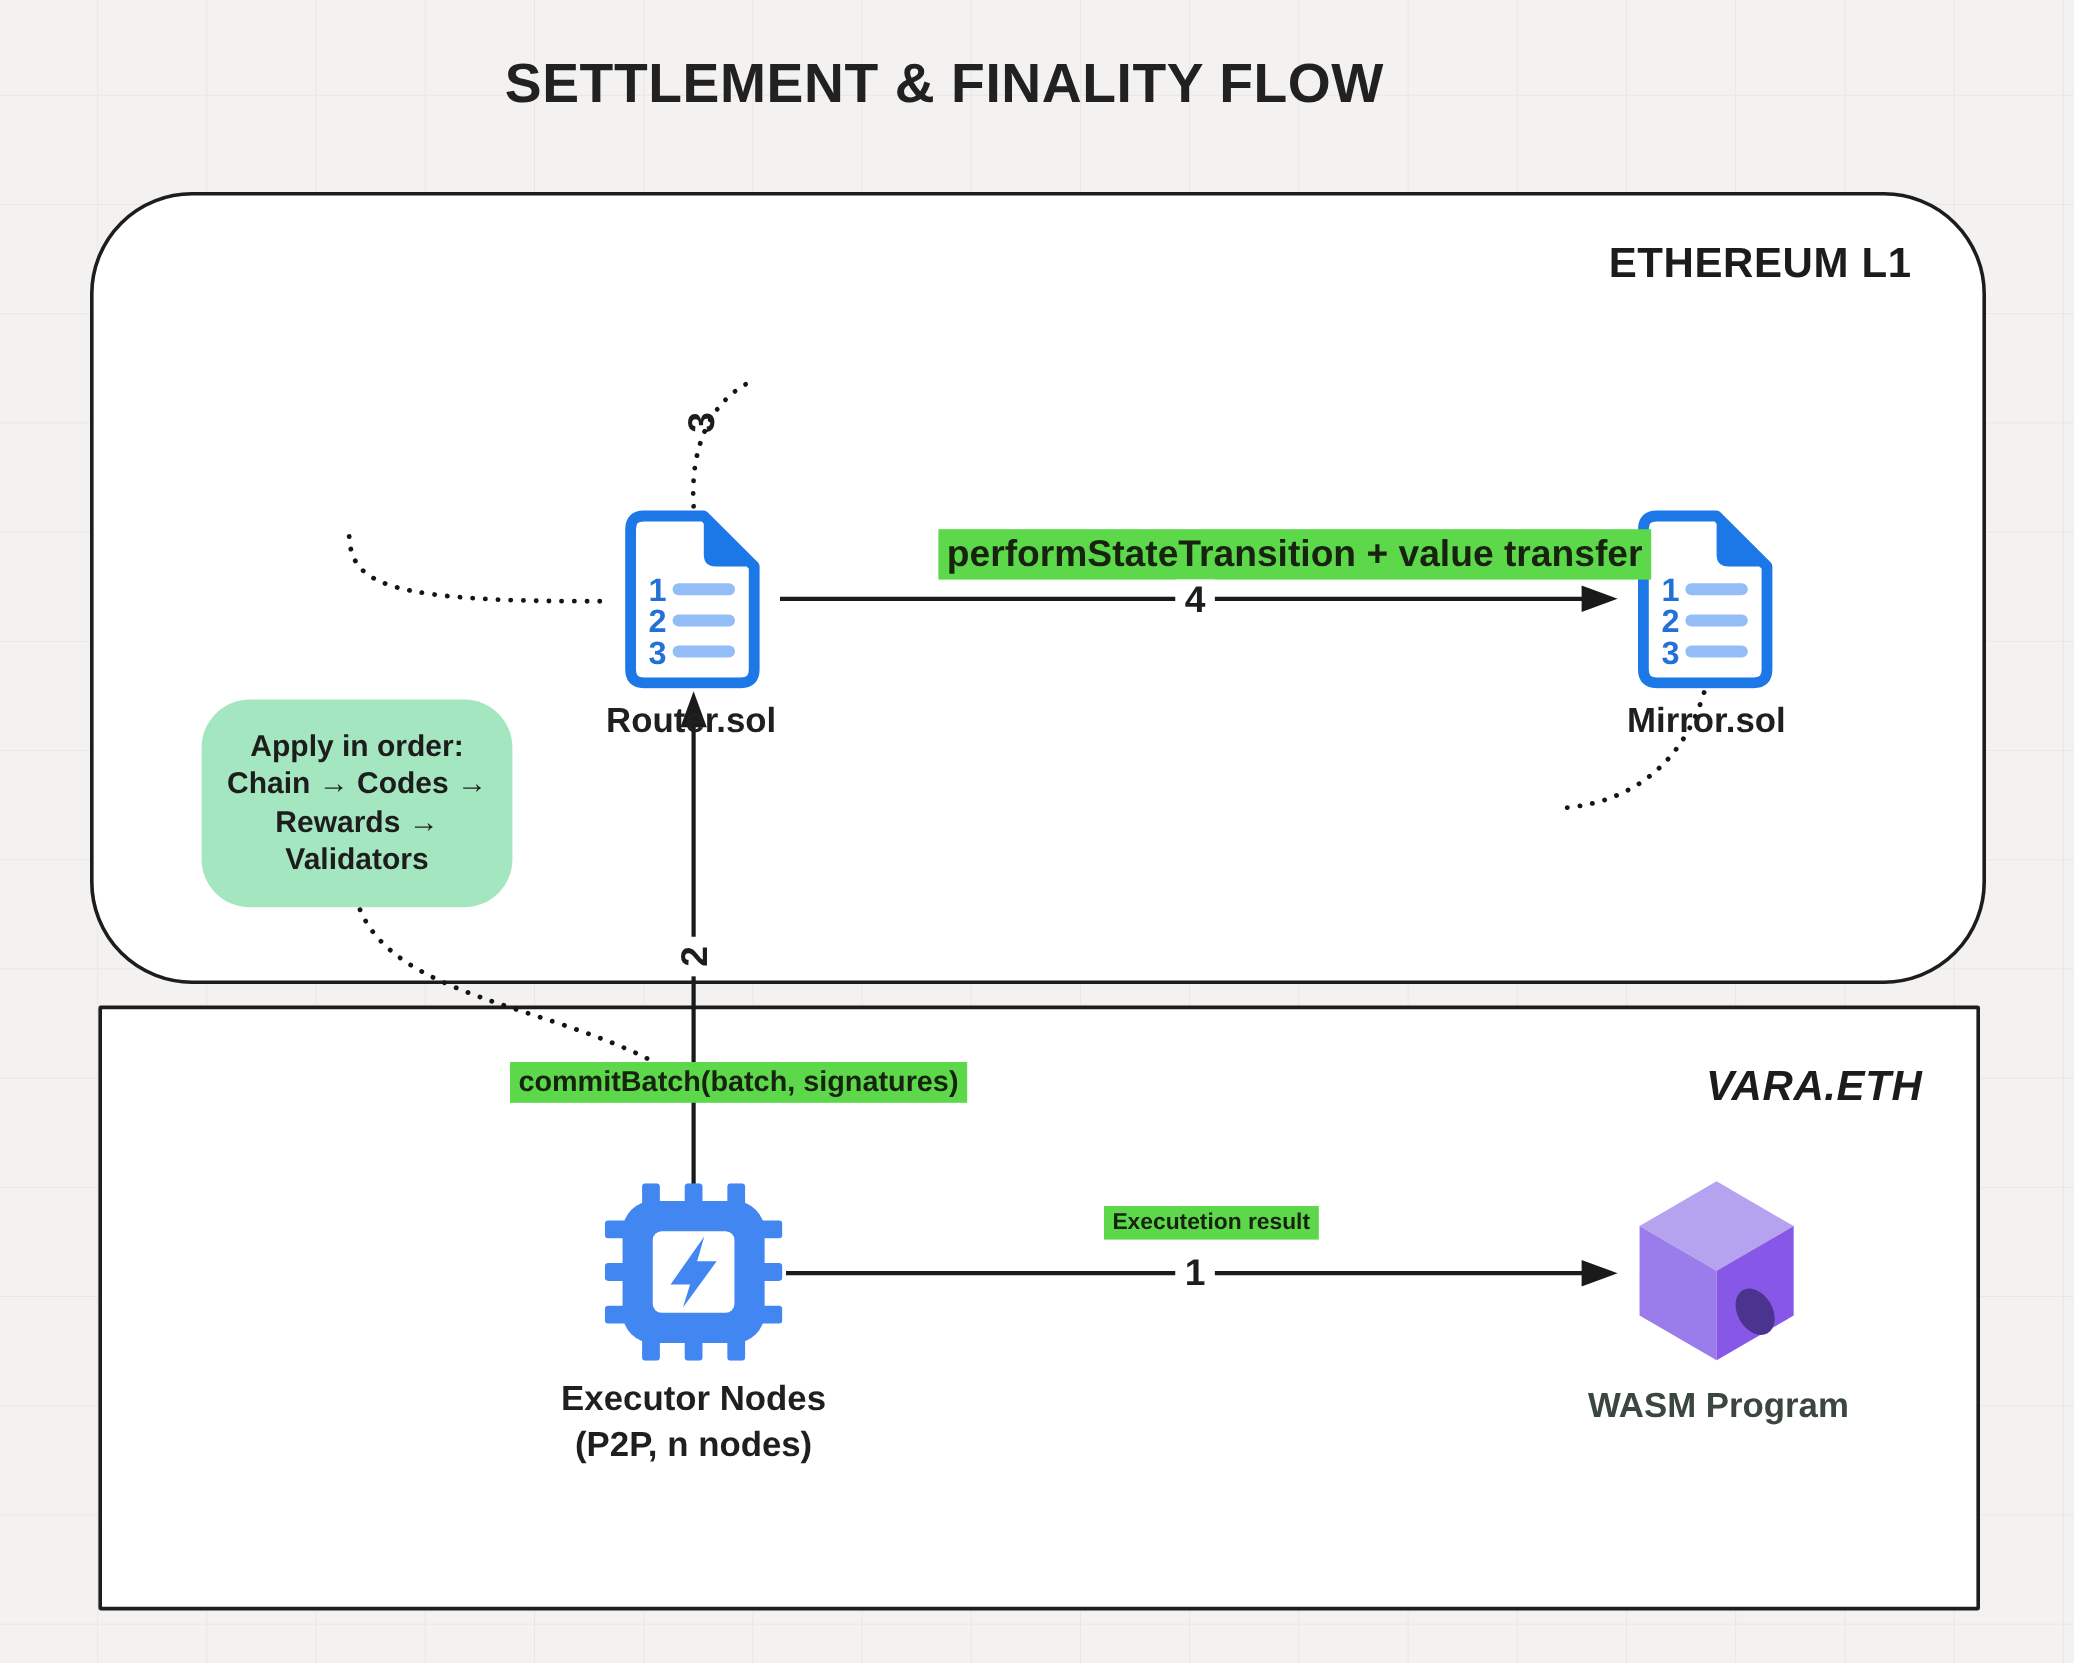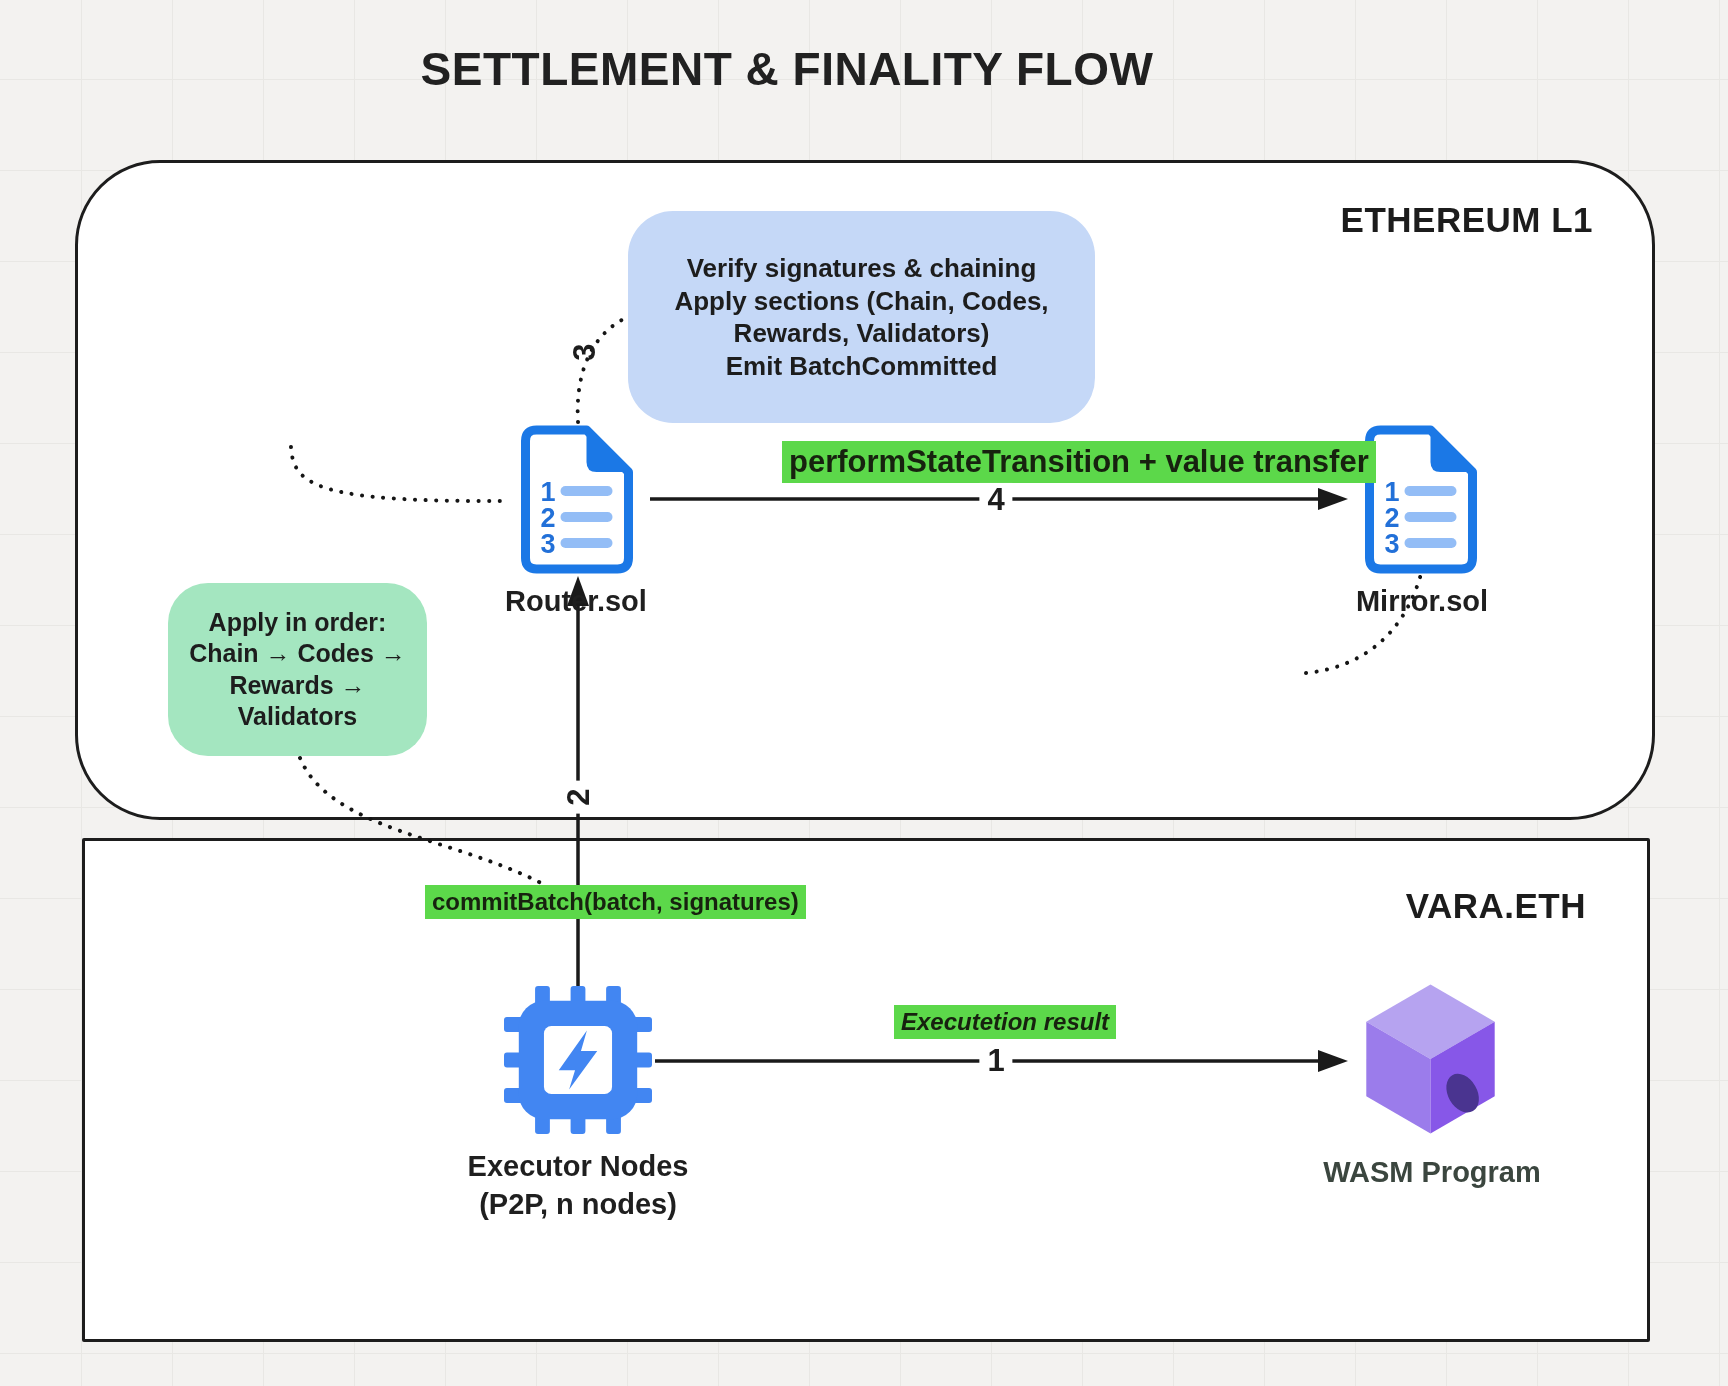--- a/index.html
+++ b/index.html
@@ -75,21 +75,21 @@
 <div class="canvas">
 
   <div class="title">SETTLEMENT &amp; FINALITY FLOW</div>
 
   <div class="container eth"></div>
   <div style="position:absolute;left:75px;top:160px;width:1580px;height:660px;">
     <div class="container-label eth-label">ETHEREUM L1</div>
   </div>
 
   <div class="container vara"></div>
-  <div style="position:absolute;left:66px;top:838px;width:1568px;height:401px;">
+  <div style="position:absolute;left:82px;top:838px;width:1568px;height:401px;font-style:italic;">
     <div class="container-label vara-label">VARA.ETH</div>
   </div>
 
   <svg class="overlay" width="1728" height="1386" viewBox="0 0 1728 1386">
 
     <path d="M 291 447 C 293 487 322 502 508 501" fill="none" stroke="#151515" stroke-width="4" stroke-linecap="round" stroke-dasharray="0.1 10.5"></path>
 
     <path d="M 578 422 C 575 372 592 332 630 316" fill="none" stroke="#151515" stroke-width="4" stroke-linecap="round" stroke-dasharray="0.1 10.5"></path>
 
     <path d="M 300 758 C 330 830 455 838 543 884" fill="none" stroke="#151515" stroke-width="4" stroke-linecap="round" stroke-dasharray="0.1 10.5"></path>
@@ -99,24 +99,20 @@
     <line x1="650" y1="499" x2="1330" y2="499" stroke="#1a1a1a" stroke-width="3.5"></line>
     <polygon points="1348,499 1318,488 1318,510" fill="#1a1a1a"></polygon>
 
     <line x1="578" y1="988" x2="578" y2="596" stroke="#1a1a1a" stroke-width="3.5"></line>
     <polygon points="578,576 567,606 589,606" fill="#1a1a1a"></polygon>
 
     <line x1="655" y1="1061" x2="1330" y2="1061" stroke="#1a1a1a" stroke-width="3.5"></line>
     <polygon points="1348,1061 1318,1050 1318,1072" fill="#1a1a1a"></polygon>
   </svg>
 
-  <div class="note note-blue verify-box">Verify signatures &amp; chaining
-Apply sections (Chain, Codes,
-Rewards, Validators)
-Emit BatchCommitted</div>
   <div class="note note-green apply-box">Apply in order:
 Chain → Codes →
 Rewards →
 Validators</div>
 
   <svg class="node-icon doc-icon" style="left:516px;top:424px;" width="121" height="150" viewBox="0 0 120 150">
     <path d="M20 6 H70 L112 48 V134 Q112 145 101 145 H20 Q9 145 9 134 V17 Q9 6 20 6 Z" fill="#ffffff" stroke="#1b78e6" stroke-width="9" stroke-linejoin="round"></path>
     <path d="M70 8 L110 48 H80 Q70 48 70 38 Z" fill="#1b78e6"></path>
     <text x="24" y="77" font-size="27" fill="#2270d8">1</text>
     <text x="24" y="103" font-size="27" fill="#2270d8">2</text>
@@ -164,20 +160,20 @@
   <svg class="node-icon" style="left:1358px;top:976px;" width="145" height="166" viewBox="0 0 140 160">
     <polygon points="70,8 132,44 70,80 8,44" fill="#b6a3f0"></polygon>
     <polygon points="8,44 70,80 70,152 8,116" fill="#9b7ceb"></polygon>
     <polygon points="132,44 70,80 70,152 132,116" fill="#8757e8"></polygon>
     <ellipse cx="101" cy="113" rx="14" ry="20" transform="rotate(-30 101 113)" fill="#4a3490"></ellipse>
   </svg>
   <div class="node-label" style="left:1432px;top:1156px;color:#3b463f;">WASM Program</div>
 
   <div class="edge-label" style="left:782px;top:441px;">performStateTransition + value transfer</div>
   <div class="edge-label" style="left:425px;top:885px;font-size:24px;">commitBatch(batch, signatures)</div>
-  <div class="edge-label" style="left:894px;top:1005px;font-size:24px;font-style:italic;">Executetion result</div>
+  <div class="edge-label" style="left:920px;top:1005px;font-size:19px;">Executetion result</div>
 
   <div class="edge-num" style="left:996px;top:500px;">4</div>
   <div class="edge-num" style="left:996px;top:1061px;">1</div>
   <div class="edge-num rot" style="left:579px;top:797px;">2</div>
   <div class="edge-num rot" style="left:585px;top:352px;background:transparent;">3</div>
 
 </div>
 
 </body></html>

